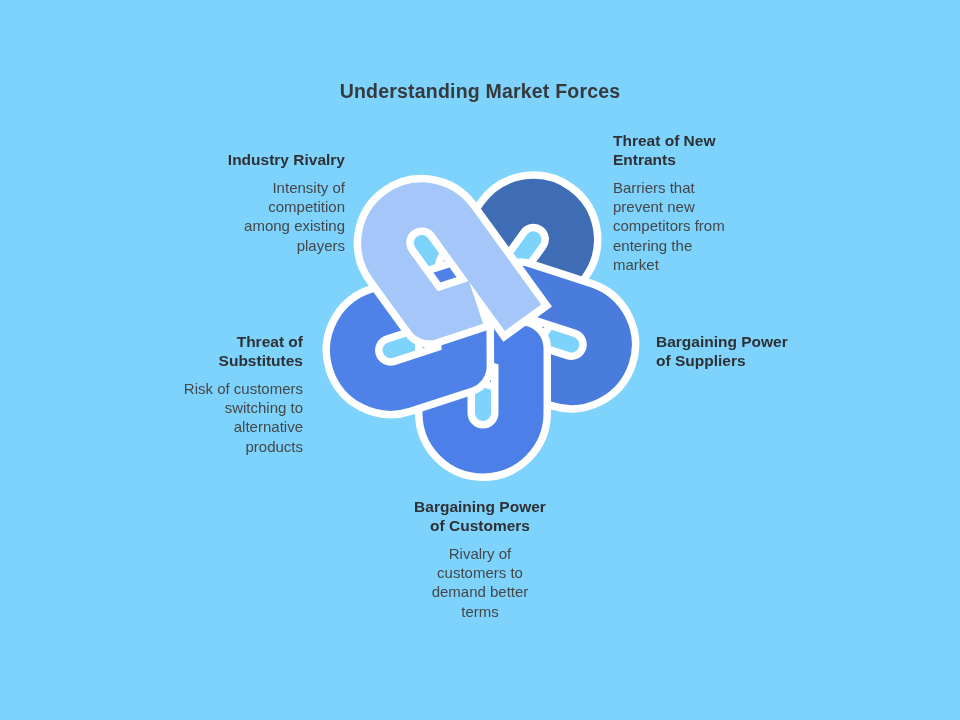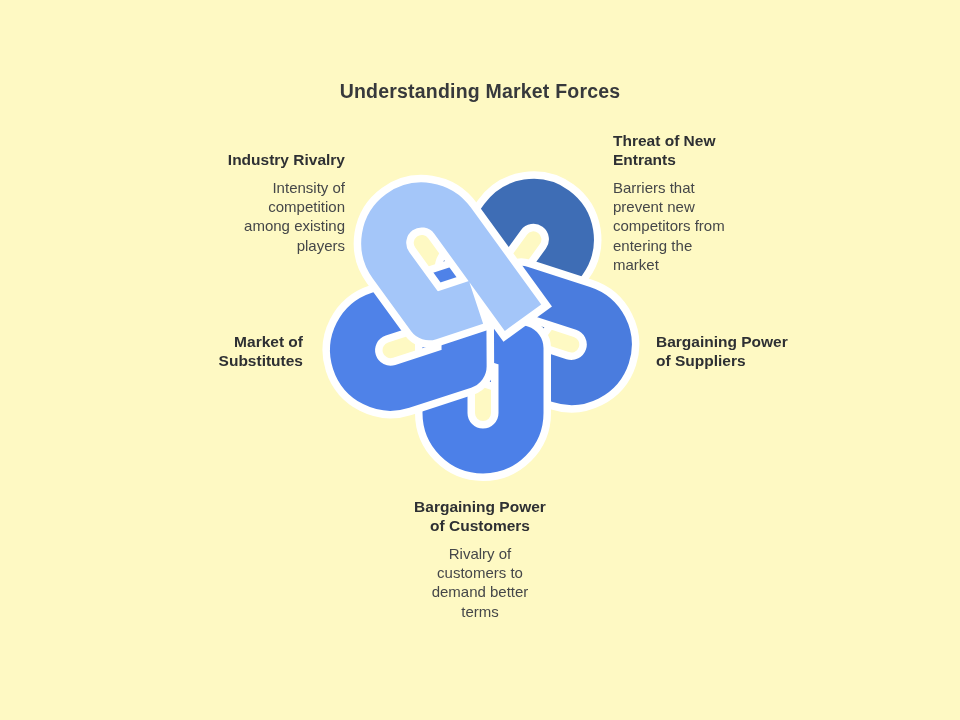--- a/index.html
+++ b/index.html
@@ -5,21 +5,21 @@
   html, body {
     margin: 0;
     padding: 0;
     background: #ffffff;
     font-family: "Liberation Sans", sans-serif;
   }
   #canvas {
     position: relative;
     width: 960px;
     height: 720px;
-    background: #fef9c3;
+    background: #7dd3fc;
     overflow: hidden;
   }
   .diagram-title {
     position: absolute;
     left: 0;
     top: 80px;
     width: 960px;
     text-align: center;
     font-size: 19.5px;
     font-weight: 700;
@@ -120,17 +120,21 @@
   <div class="force-label align-center" id="pos-customers">
     <h3>Bargaining Power
 of Customers</h3>
     <p>Rivalry of
 customers to
 demand better
 terms</p>
   </div>
 
   <div class="force-label align-right" id="pos-substitutes">
-    <h3>Market of
+    <h3>Threat of
 Substitutes</h3>
+    <p>Risk of customers
+switching to
+alternative
+products</p>
   </div>
 
 </div>
 
 </body></html>

